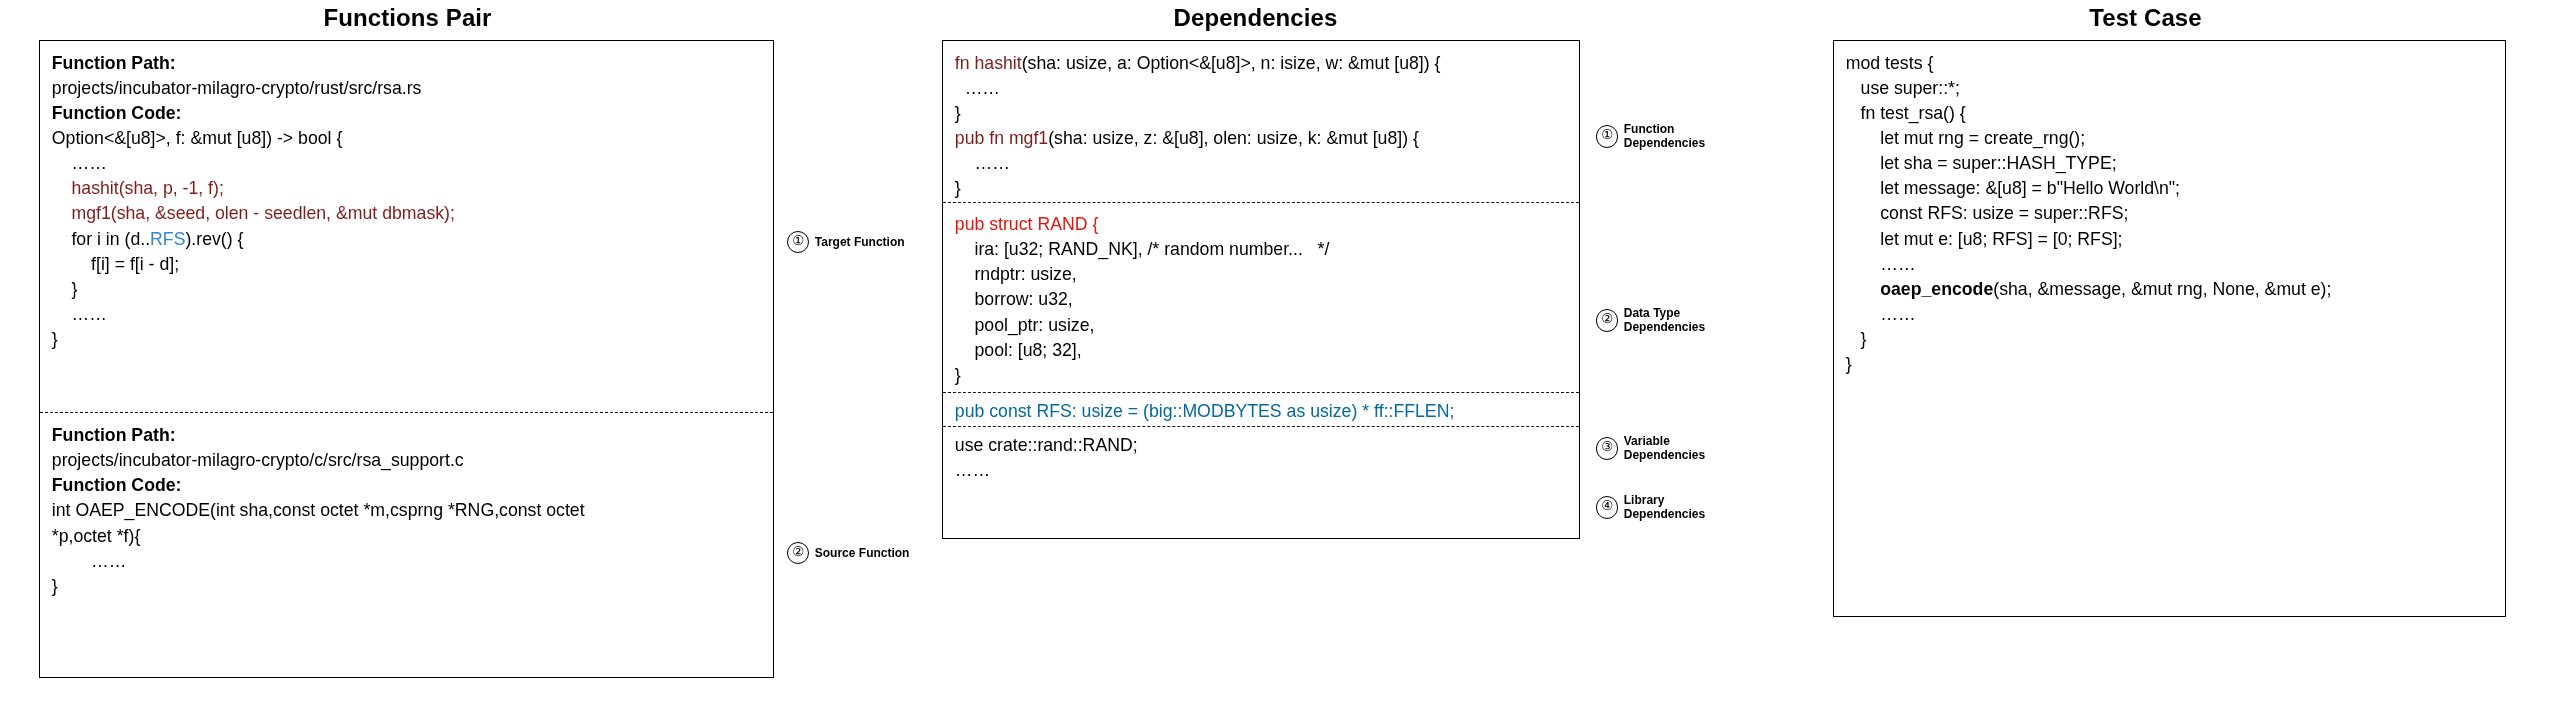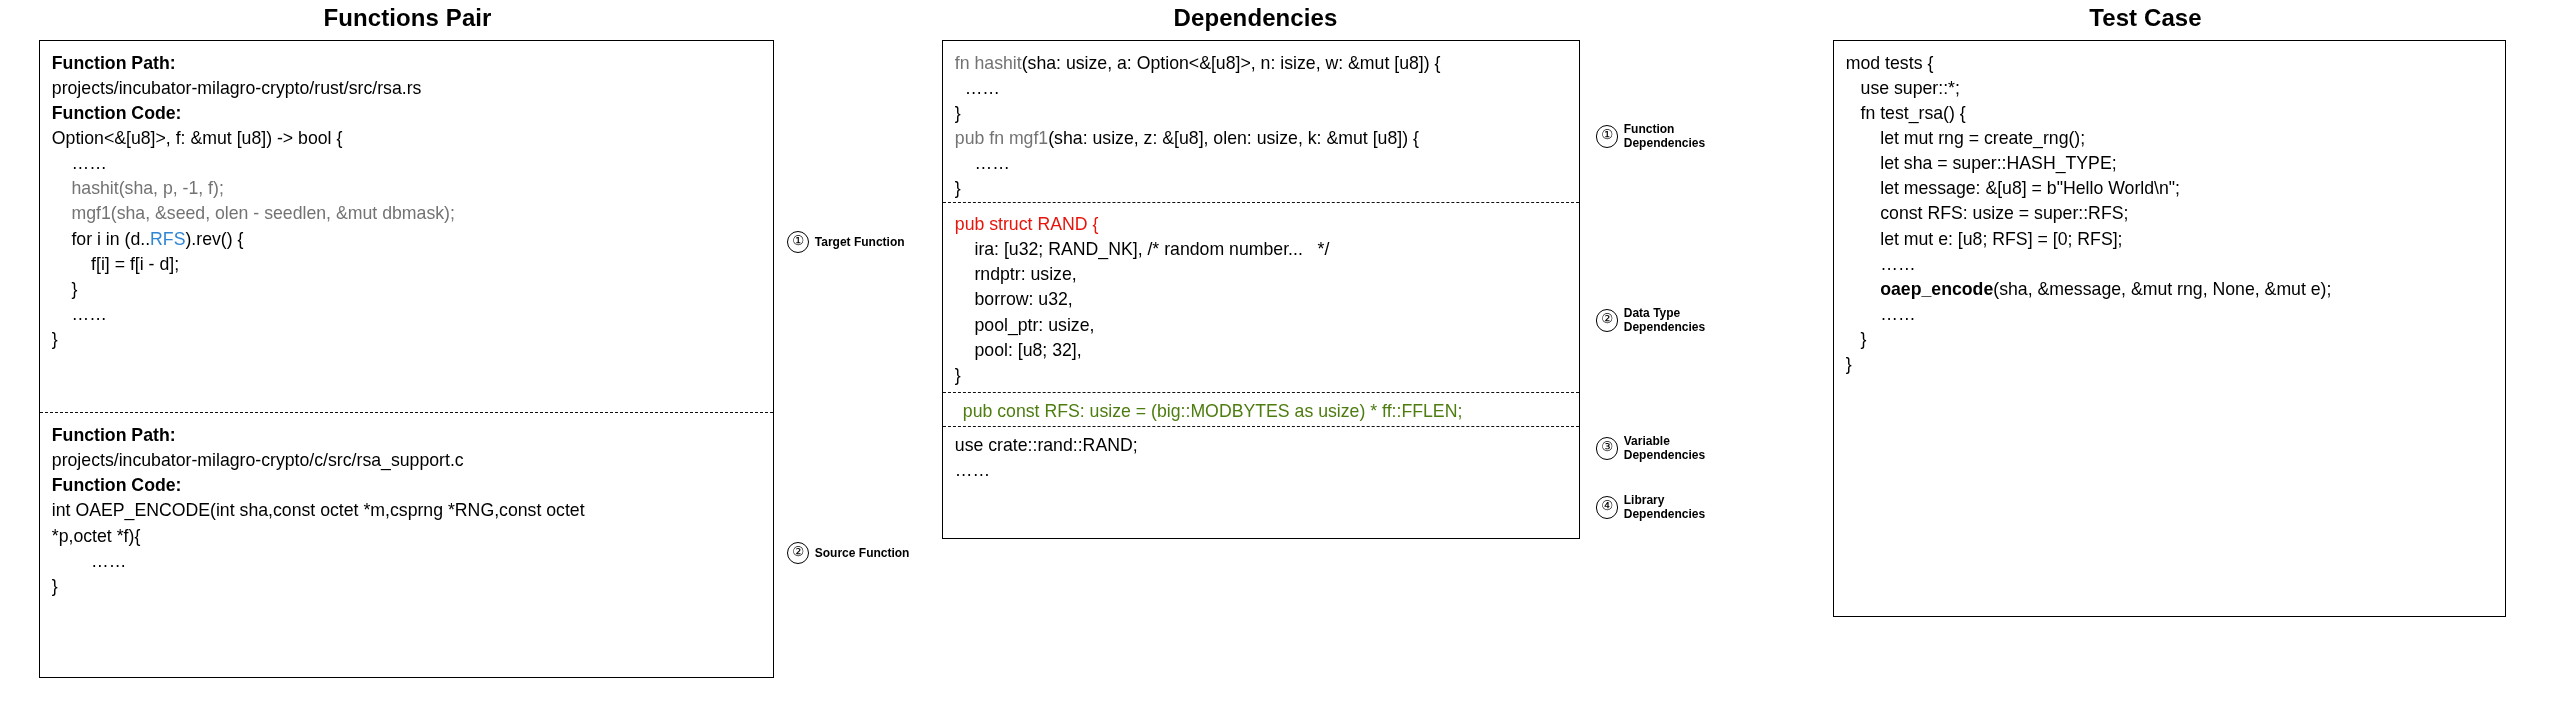--- a/index.html
+++ b/index.html
@@ -49,24 +49,24 @@
     font-size: 17.7px;
     line-height: 1.42;
     white-space: pre;
   }
   .code-block {
     position: absolute;
     left: 11.8px;
     right: 7.5px;
   }
   .bold { font-weight: bold; }
-  .green { color: #737373; }
+  .green { color: #7f1d1d; }
   .red   { color: #e8140c; }
   .blue  { color: #2f86d4; }
-  .teal  { color: #4d7c0f; margin-left: 8px; }
+  .teal  { color: #0369a1; }
 
   
   .dash-div {
     position: absolute;
     border-top: 1.6px dashed #111111;
     height: 0;
   }
 
   
   .marker {

